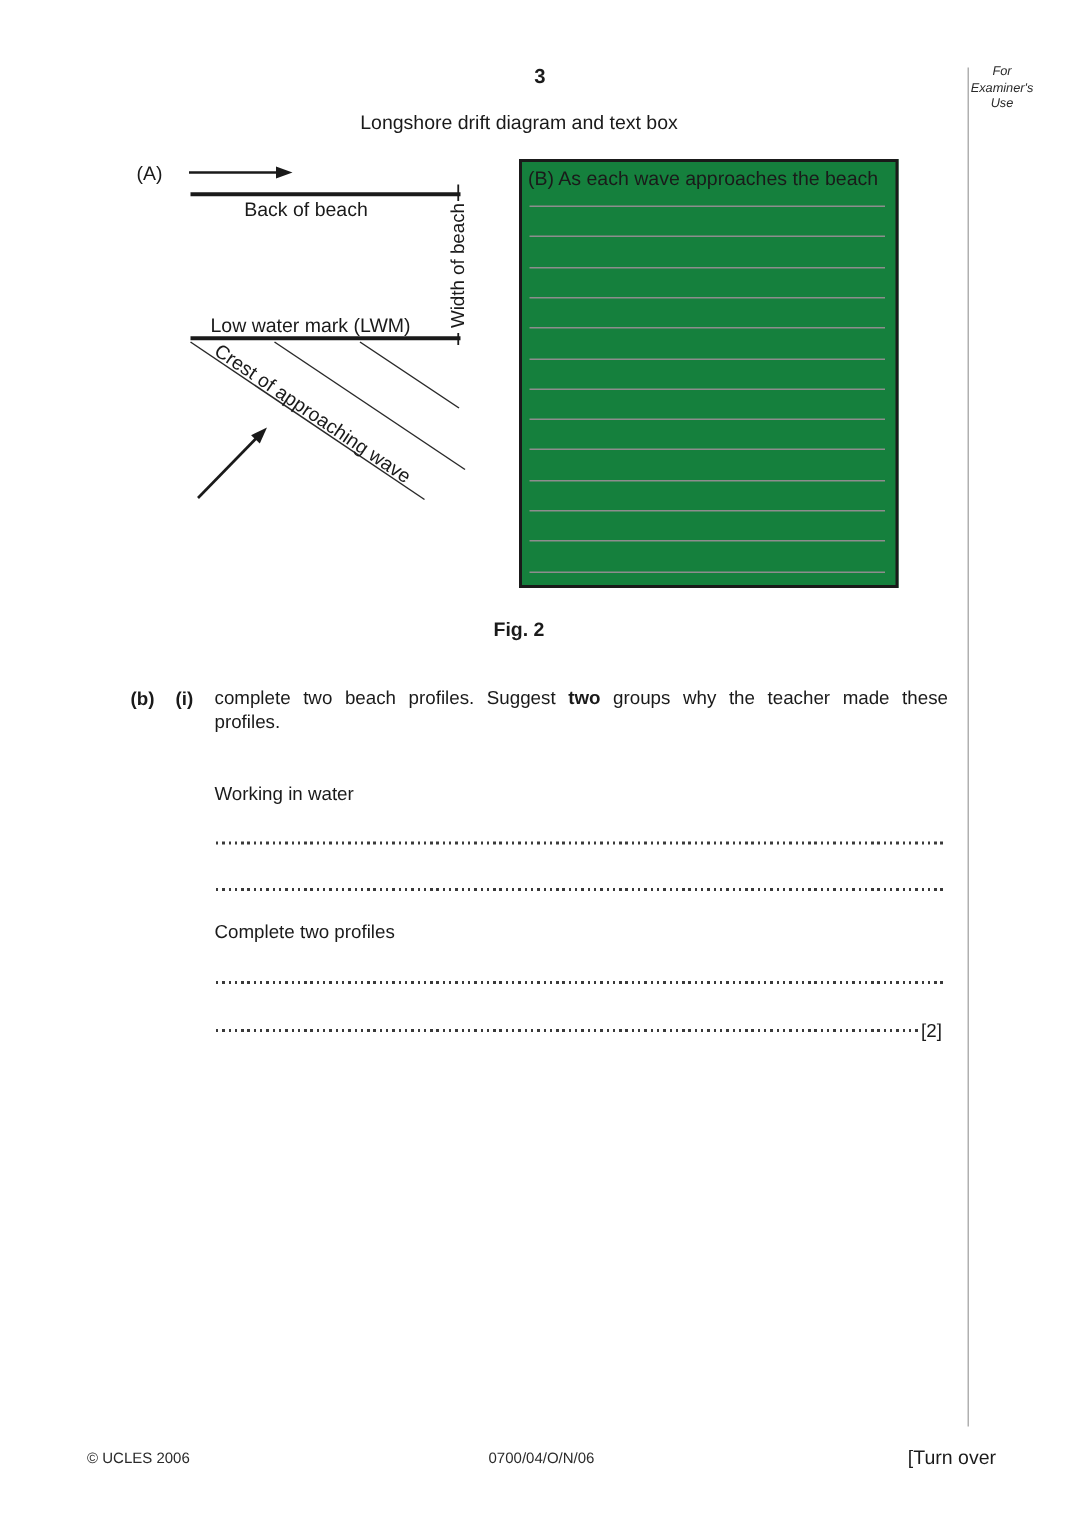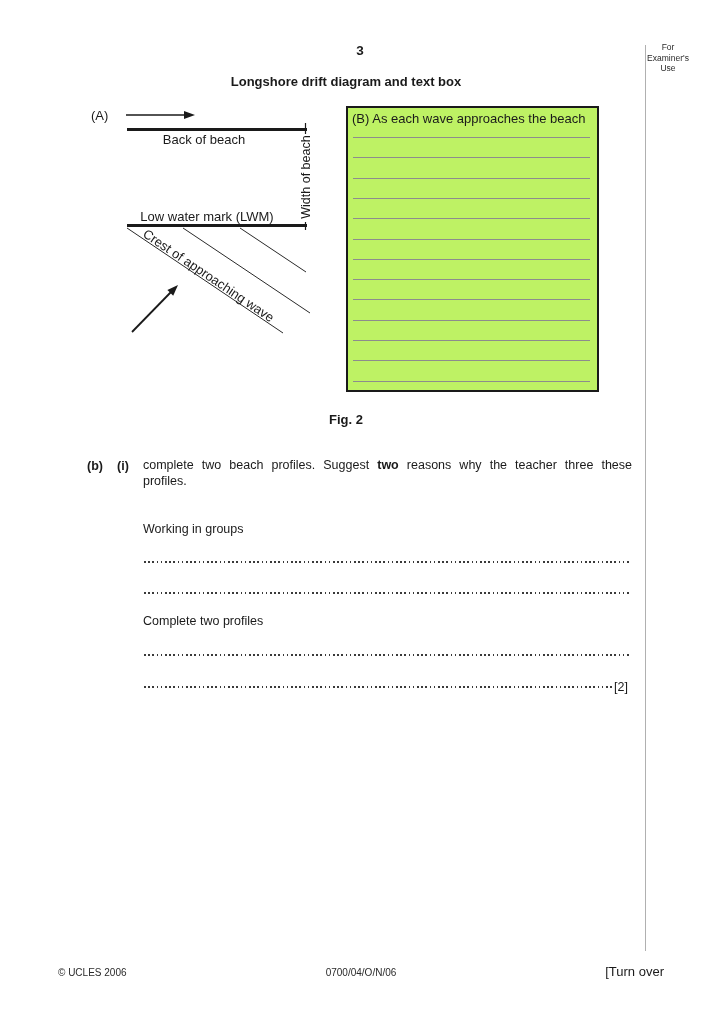--- a/index.html
+++ b/index.html
@@ -9,33 +9,33 @@
     background:#ffffff;
     font-family:"Liberation Sans",sans-serif;
     color:#1a1a1a;
     overflow:hidden;
   }
   .abs{position:absolute;}
   .center{text-align:center;}
   .bold{font-weight:bold;}
 
   .page-number{top:43px;left:0;width:720px;font-size:13.5px;font-weight:bold;}
-  .page-title{top:74px;left:0;width:692px;font-size:13px;font-weight:bold;}
+  .page-title{top:74px;left:0;width:692px;font-size:13px;font-weight:normal;}
 
   .examiner-rule{left:645px;top:45px;width:1px;height:906px;background:#b0b0b0;}
   .examiner-label{left:642px;top:42px;width:52px;font-size:8.5px;line-height:10.5px;
-    text-align:center;color:#2a2a2a;}
+    font-style:italic;text-align:center;color:#2a2a2a;}
 
   .diagram{left:85px;top:100px;}
   svg text{font-family:"Liberation Sans",sans-serif;font-size:13px;fill:#1a1a1a;}
   svg .small{font-size:12.5px;}
 
   .text-box{
     left:346px;top:106px;width:249px;height:282px;
-    border:2px solid #1a1a1a;background:#bef264;
+    border:2px solid #1a1a1a;background:#15803d;
   }
   .text-box-header{position:absolute;top:3px;left:4px;right:1px;font-size:13px;white-space:nowrap;}
   .box-rule{position:absolute;left:5px;right:7px;height:1px;background:#8d8d8d;}
 
   .fig-caption{top:412px;left:0;width:692px;font-size:13px;font-weight:bold;}
 
   .q-label{left:87px;top:459px;font-size:12.5px;font-weight:bold;}
   .q-sublabel{left:117px;top:459px;font-size:12.5px;font-weight:bold;}
   .q-para{left:143px;top:457px;width:489px;font-size:12.5px;line-height:16.4px;}
   .q-line{text-align:justify;text-align-last:justify;}
@@ -116,25 +116,25 @@
         <div class="box-rule" style="top: 272.6px;"></div>
       </div>
   </div>
 
   <div class="abs fig-caption center">Fig. 2</div>
 
   <span class="abs q-label">(b)</span>
   <span class="abs q-sublabel">(i)</span>
 
   <div class="abs q-para">
-    <div class="q-line"><span>complete two beach profiles. Suggest </span><span class="bold">two</span><span> reasons why the teacher three these</span></div>
+    <div class="q-line"><span>complete two beach profiles. Suggest </span><span class="bold">two</span><span> groups why the teacher made these</span></div>
     <div class="q-line last">profiles.</div>
   </div>
 
-  <div class="abs prompt prompt-working">Working in groups</div>
+  <div class="abs prompt prompt-working">Working in water</div>
   <div class="abs dotline dot1"></div>
   <div class="abs dotline dot2"></div>
 
   <div class="abs prompt prompt-complete">Complete two profiles</div>
   <div class="abs dotline dot3"></div>
   <div class="abs dotline dot4"></div>
   <span class="abs marks">[2]</span>
 
   <div class="abs footer-copyright">© UCLES 2006</div>
   <div class="abs footer-code">0700/04/O/N/06</div>

